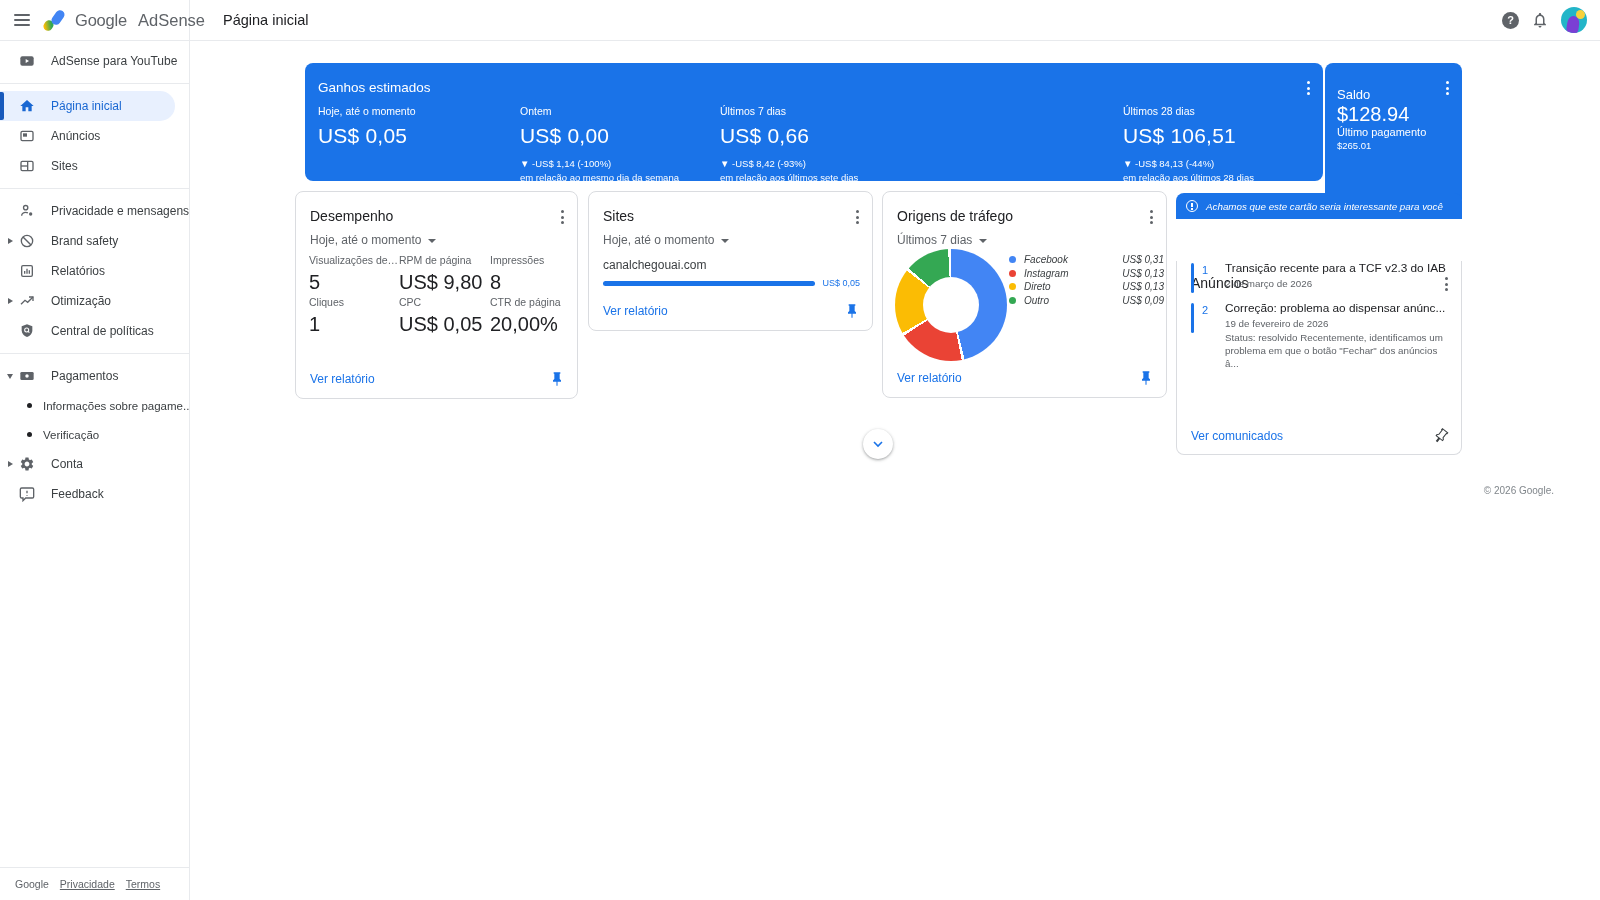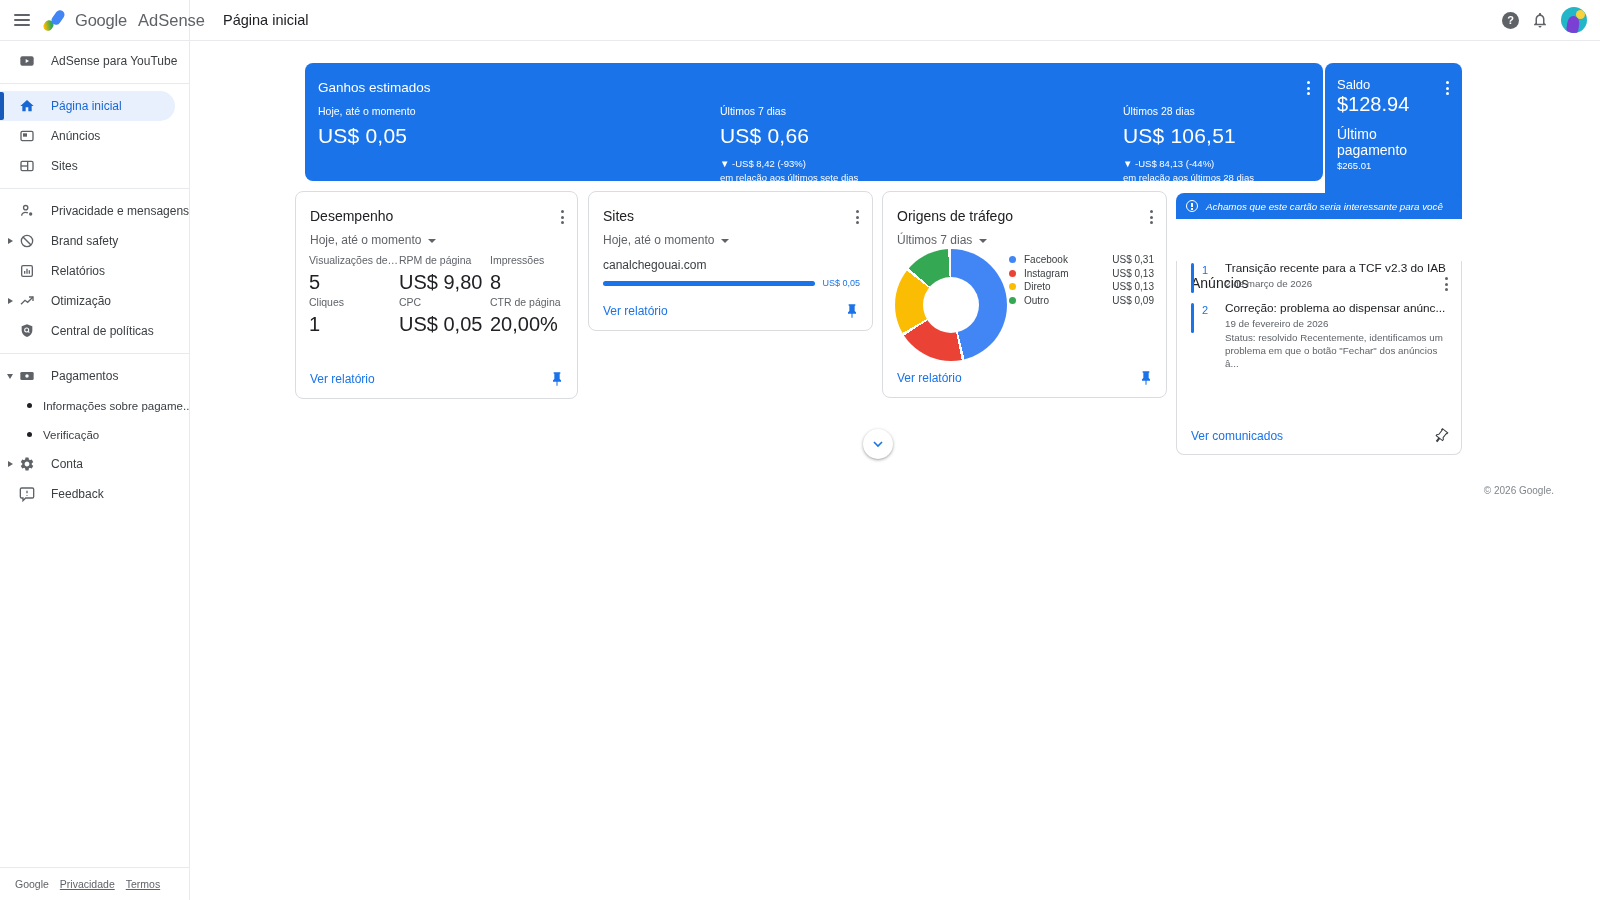--- a/index.html
+++ b/index.html
@@ -72,24 +72,24 @@
   
   #earnings { left:115px; top:22px; width:1018px; height:118px; }
   #earnings .ec-title { position:absolute; left:13px; top:17px; font-size:13.5px; }
   .ecol { position:absolute; top:42px; width:196px; }
   .ecol .ml { font-size:10.5px; }
   .ecol .mv { font-size:21px; margin-top:7px; letter-spacing:0.2px; }
   .ecol .md { font-size:9.5px; margin-top:10px; }
   .ecol .mc { font-size:9.5px; margin-top:3px; }
 
   
-  #saldo { left:1135px; top:22px; width:137px; height:144px; padding:14px 12px; }
+  #saldo { left:1135px; top:22px; width:137px; height:144px; padding:24px 12px; }
   #saldo .st { font-size:13px; }
   #saldo .sa { font-size:20px; margin-top:1px; }
-  #saldo .sl { font-size:14px; margin-top:10px; }
+  #saldo .sl { font-size:11px; }
   #saldo .sv { font-size:9.5px; margin-top:2px; }
 
   .card-title { position:absolute; left:14px; top:16px; font-size:14px; color:#202124; }
   .period { position:absolute; left:14px; top:41px; display:flex; align-items:center; gap:7px;
     font-size:12px; color:#5f6368; cursor:pointer; }
   .caret { width:0; height:0; border-top:4px solid #5f6368; border-left:4px solid transparent;
     border-right:4px solid transparent; margin-top:2px; }
   .vlink { font-size:12px; color:#1a73e8; font-weight:500; cursor:pointer; }
   .card-footer { position:absolute; left:14px; right:12px; bottom:11px; display:flex;
     justify-content:space-between; align-items:center; }
@@ -105,21 +105,21 @@
   #sitescard { left:398px; top:150px; width:285px; height:140px; }
   #sitescard .site-name { position:absolute; left:14px; top:66px; font-size:12px; color:#3c4043; cursor:pointer; }
   #sitescard .bar-row { position:absolute; left:14px; top:86px; right:12px; display:flex; align-items:center; }
   #sitescard .bar { flex:1; height:5px; border-radius:3px; background:#1a73e8; }
   #sitescard .bar-val { margin-left:7px; font-size:9px; color:#1a73e8; white-space:nowrap; }
 
   
   #traffic { left:692px; top:150px; width:285px; height:207px; }
   .donut { position:absolute; left:12px; top:57px; width:112px; height:112px; border-radius:50%; }
   .donut::after { content:''; position:absolute; inset:28px; background:#fff; border-radius:50%; }
-  .legend { position:absolute; left:126px; top:61px; right:12px; }
+  .legend { position:absolute; left:126px; top:61px; right:2px;font-style:italic; }
   .legend-row { display:flex; align-items:center; height:13.5px; font-size:10px; color:#3c4043; }
   .legend-dot { width:7px; height:7px; border-radius:50%; margin-right:8px; flex:0 0 7px; }
   .legend-name { flex:1; }
 
   
   #ann-wrap { position:absolute; left:986px; top:152px; width:286px; }
   .ann-banner { height:26px; background:#1a73e8; border-radius:8px 8px 0 0; display:flex;
     align-items:center; padding:0 10px; gap:8px; }
   .ann-banner .txt { font-size:9.8px; font-style:italic; color:#fff; white-space:nowrap; }
   .badge { position:relative; width:12px; height:12px; border:1.3px solid #fff; border-radius:50%; flex:0 0 12px; }
@@ -315,20 +315,26 @@
     <div class="ec-title">Ganhos estimados</div>
     <div class="kebab white">
         <i></i>
         <i></i>
         <i></i>
       </div>
     <div class="ecol" style="left:13px;">
       <div class="ml">Hoje, até o momento</div>
       <div class="mv">US$ 0,05</div>
     </div>
+    <div class="ecol" style="left:215px;">
+      <div class="ml">Ontem</div>
+      <div class="mv">US$ 0,00</div>
+      <div class="md">▼ -US$ 1,14 (-100%)</div>
+      <div class="mc">em relação ao mesmo dia da semana passada</div>
+    </div>
     <div class="ecol" style="left:415px;">
       <div class="ml">Últimos 7 dias</div>
       <div class="mv">US$ 0,66</div>
       <div class="md">▼ -US$ 8,42 (-93%)</div>
       <div class="mc">em relação aos últimos sete dias</div>
     </div>
     <div class="ecol" style="left:818px;">
       <div class="ml">Últimos 28 dias</div>
       <div class="mv">US$ 106,51</div>
       <div class="md">▼ -US$ 84,13 (-44%)</div>

